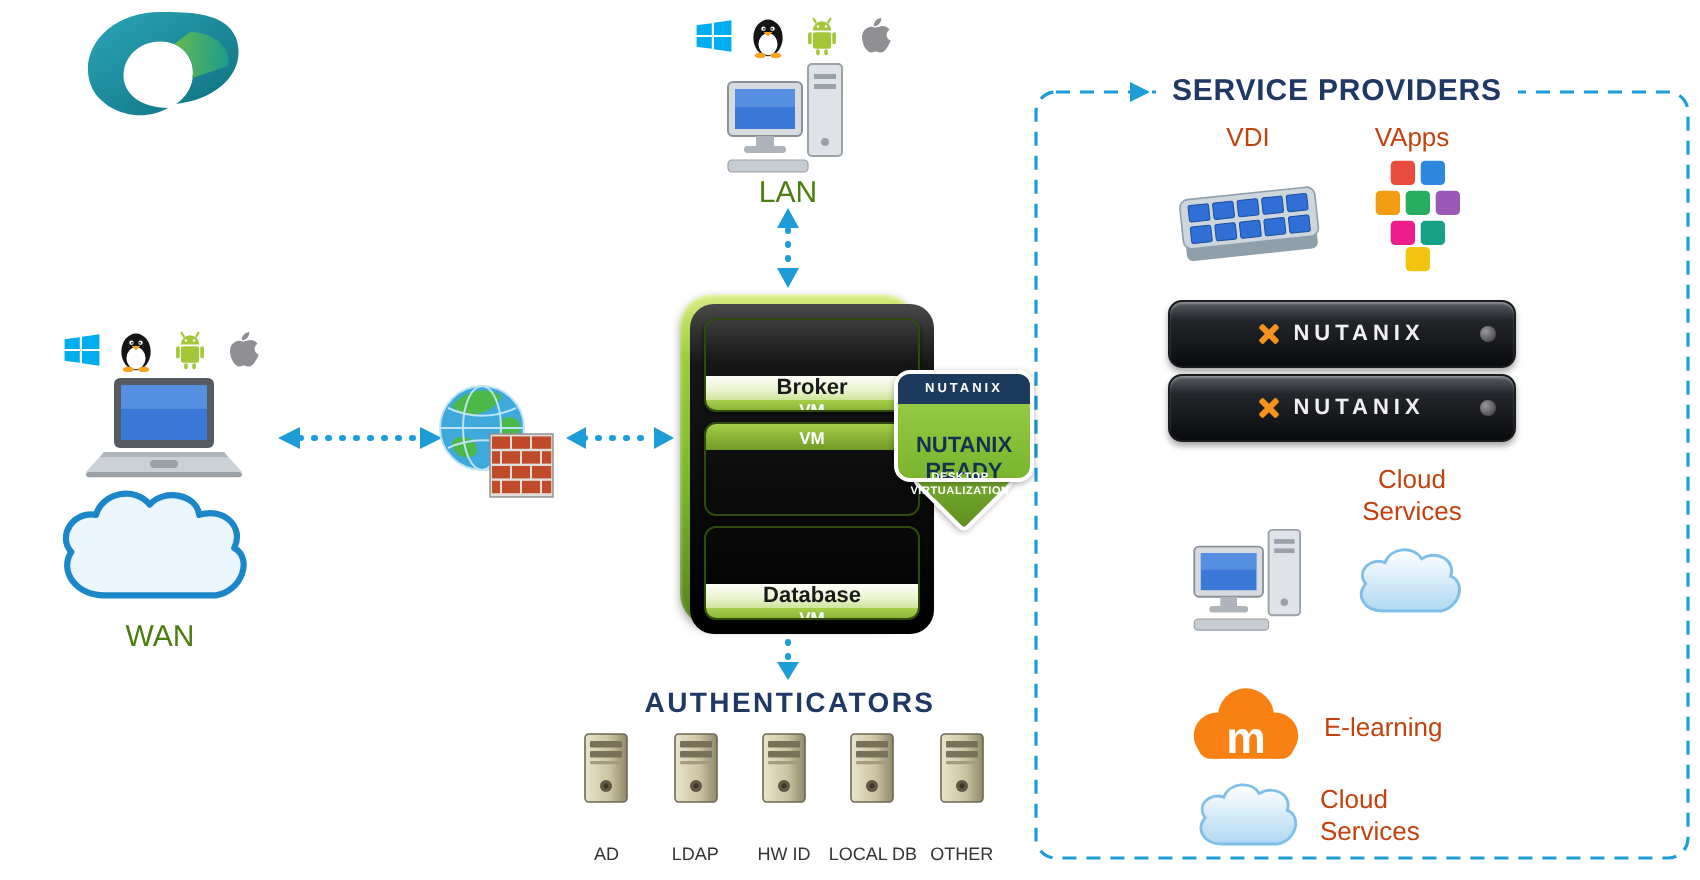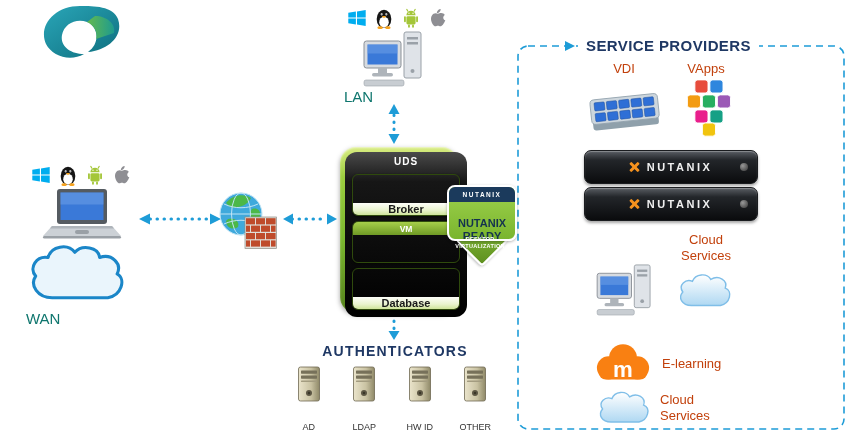--- a/index.html
+++ b/index.html
@@ -7,21 +7,21 @@
   .abs { position:absolute; }
 
   
   .overlay { position:absolute; left:0; top:0; pointer-events:none; }
   .overlay .dots line { stroke:#1E9CD7; stroke-width:3; stroke-dasharray:0.5 6.5; stroke-linecap:round; }
   .overlay .dash-rect { fill:none; stroke:#1E9CD7; stroke-width:1.6; stroke-dasharray:7 5; }
 
   .os-row { display:flex; gap:5px; }
   .os { width:22px; height:22px; }
 
-  .net-label { font-size:15px; color:#0f766e; }
+  .net-label { font-size:15px; color:#4d7c0f; text-align:center; }
   .heading { position:absolute; color:#1F3864; font-weight:bold; font-size:15px; letter-spacing:0.4px; white-space:nowrap; }
   .sp-title { left:578px; top:37px; background:#fff; padding:0 8px; }
   .auth-title { font-size:14px; letter-spacing:1.2px; }
   .cat-label { position:absolute; font-size:13px; color:#c2410c; text-align:center; line-height:1.25; }
 
   
   .uds-box { left:340px; top:147px; width:108px; height:156px;
     background:linear-gradient(180deg,#d9ec82 0%,#9cce3f 18%,#7cb82f 55%,#55821c 100%);
     border-radius:16px; padding:5px;
     box-shadow:0 2px 5px rgba(0,0,0,.35), inset 0 1px 2px rgba(255,255,255,.6); }
@@ -302,21 +302,20 @@
         <use href="#i-apple"></use>
       </svg>
   </div>
   <svg class="abs" style="left:362px;top:31px;width:64px;height:56px" viewBox="0 0 64 56">
       <use href="#i-pc"></use>
     </svg>
   <div class="abs net-label" style="left:344px;top:88px;width:100px">LAN</div>
 
   <div class="abs uds-box">
     <div class="uds-inner">
-      <div class="uds-title">UDS</div>
       <div class="uds-module">
         <div class="mod-name">Broker</div>
         <div class="mod-vm">VM</div>
       </div>
       <div class="uds-module">
         <div class="mod-vm">VM</div>
       </div>
       <div class="uds-module">
         <div class="mod-name">Database</div>
         <div class="mod-vm">VM</div>
@@ -350,20 +349,26 @@
     <div class="auth-item">
       <svg class="auth-icon" viewBox="0 0 26 36">
           <use href="#i-server"></use>
         </svg>
       <div class="auth-label">HW ID</div>
     </div>
     <div class="auth-item">
       <svg class="auth-icon" viewBox="0 0 26 36">
           <use href="#i-server"></use>
         </svg>
+      <div class="auth-label">LOCAL DB</div>
+    </div>
+    <div class="auth-item">
+      <svg class="auth-icon" viewBox="0 0 26 36">
+          <use href="#i-server"></use>
+        </svg>
       <div class="auth-label">OTHER</div>
     </div>
   </div>
 
   <div class="heading sp-title">SERVICE PROVIDERS</div>
 
   <div class="cat-label" style="left:596px;top:61px;width:56px">VDI</div>
   <div class="cat-label" style="left:674px;top:61px;width:64px">VApps</div>
   <svg class="abs" style="left:588px;top:80px;width:74px;height:60px" viewBox="0 0 72 58">
       <use href="#i-vdi"></use>

